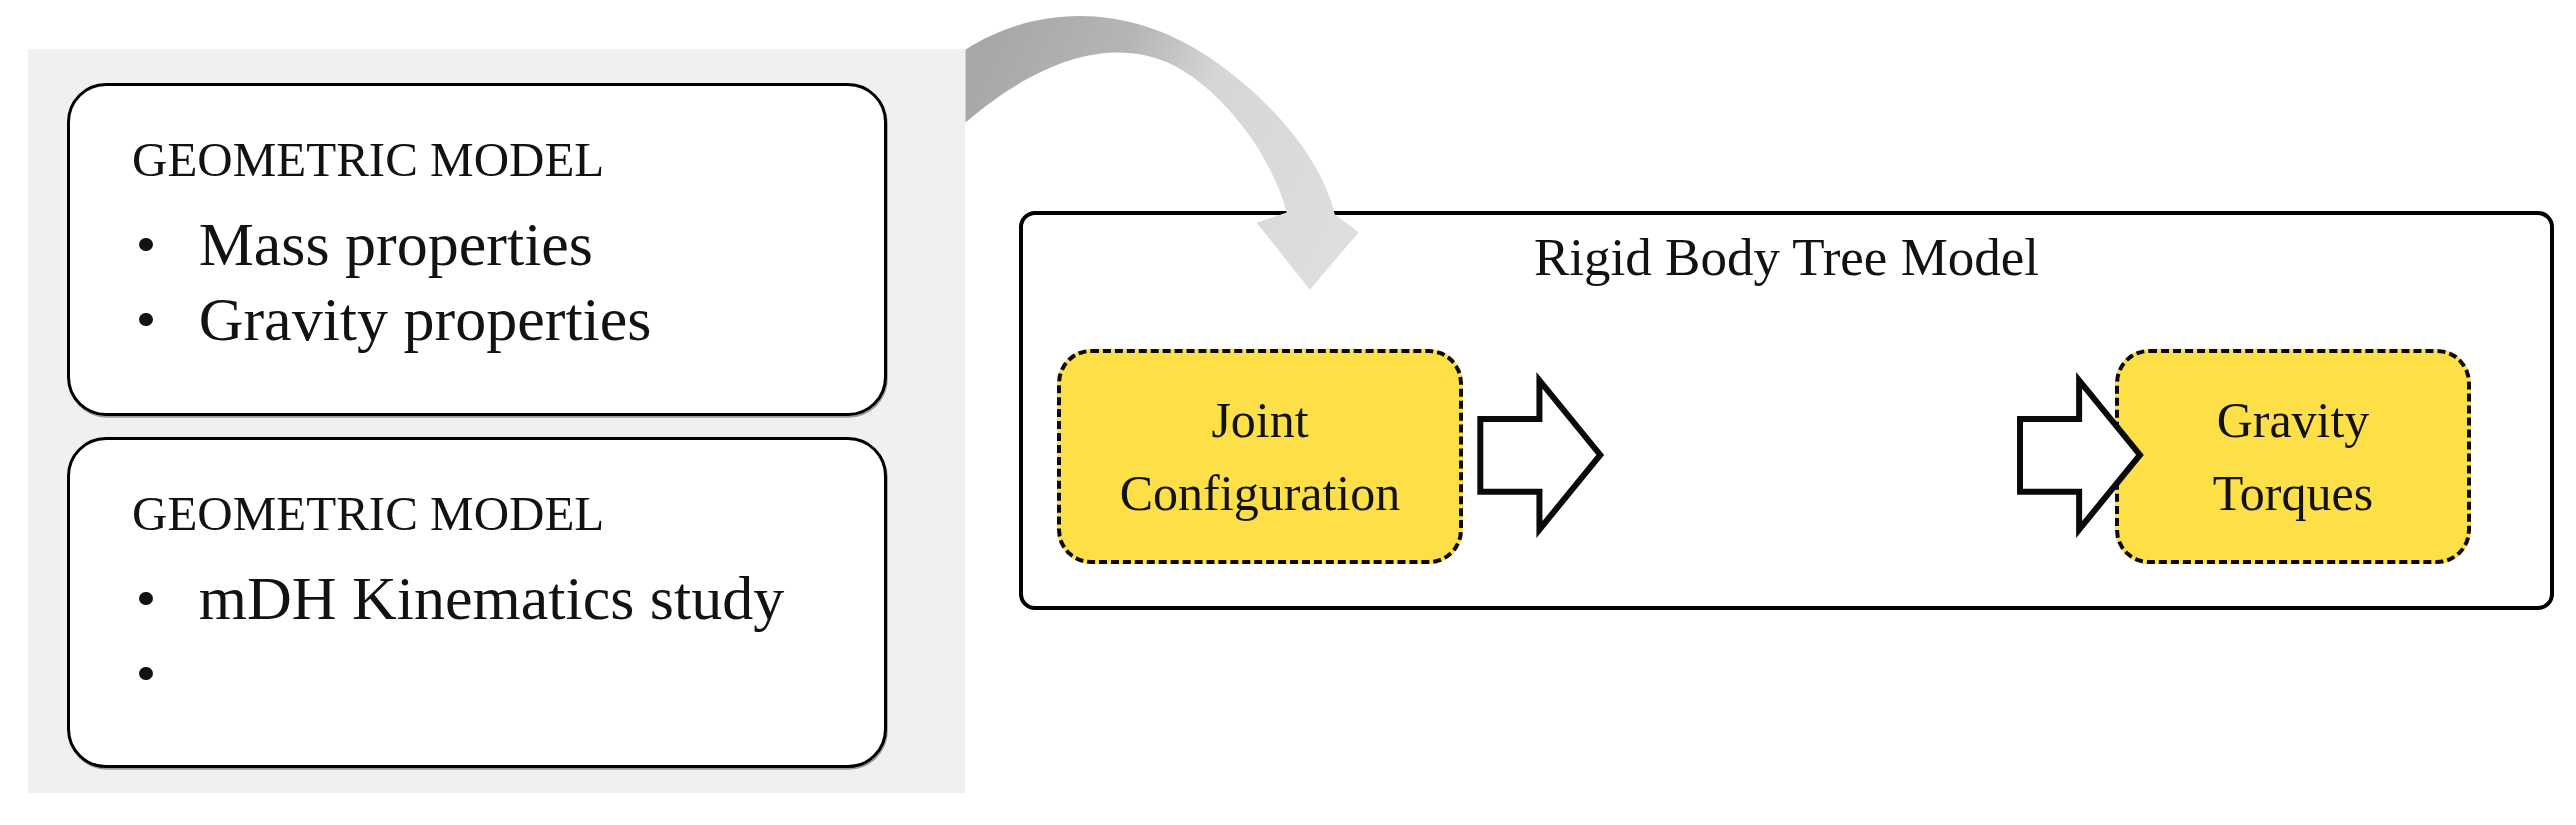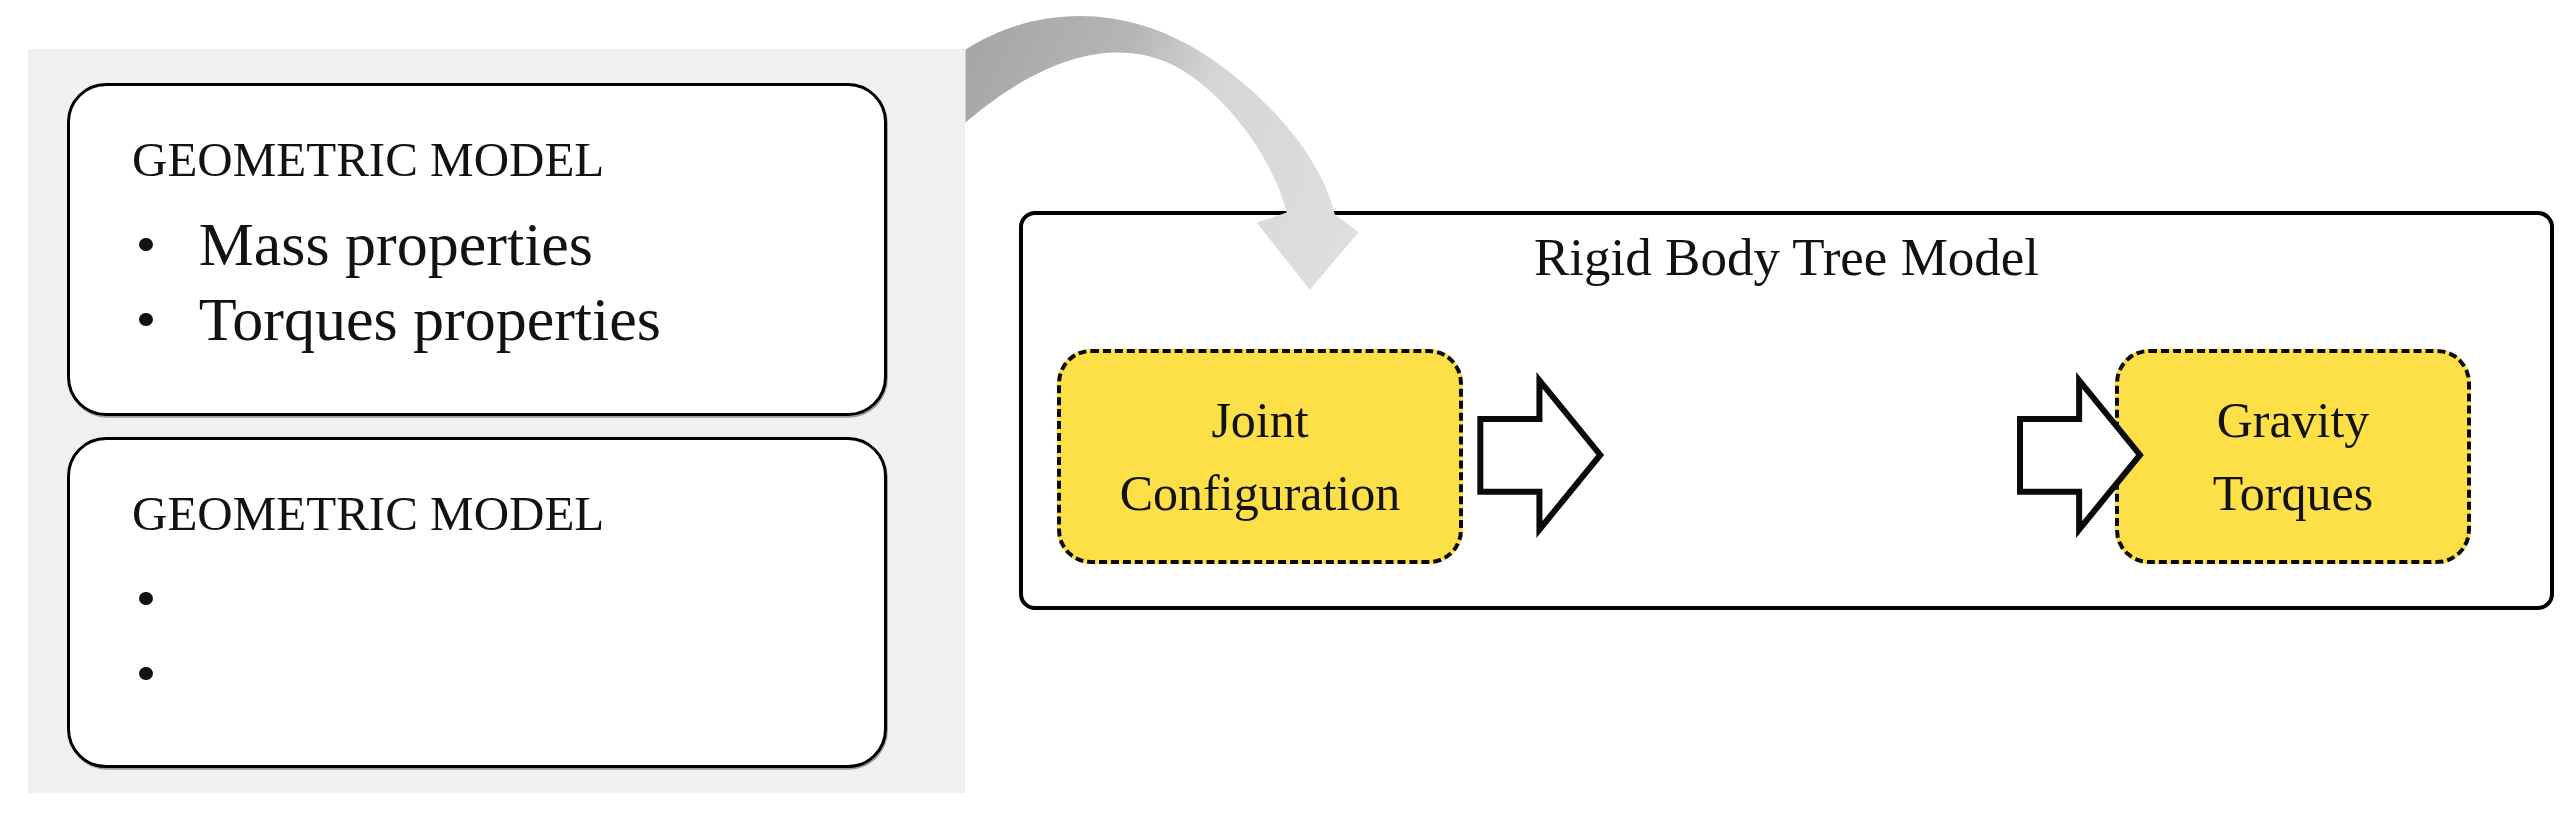--- a/index.html
+++ b/index.html
@@ -127,28 +127,29 @@
   <div class="left-panel">
 
     <section class="model-box box-a">
       <h2 class="model-title">GEOMETRIC MODEL</h2>
       <div class="bullet-row row-0">
         <span class="bullet-dot"></span>
         <span class="bullet-label">Mass properties</span>
       </div>
       <div class="bullet-row row-1">
         <span class="bullet-dot"></span>
-        <span class="bullet-label">Torques properties</span>
+        <span class="bullet-label">Gravity properties</span>
       </div>
     </section>
 
     <section class="model-box box-b">
       <h2 class="model-title">GEOMETRIC MODEL</h2>
       <div class="bullet-row row-0">
         <span class="bullet-dot"></span>
+        <span class="bullet-label">mDH Kinematics study</span>
       </div>
       <div class="bullet-row row-1">
         <span class="bullet-dot"></span>
       </div>
     </section>
 
   </div>
 
   <div class="rbt-box">
     <div class="rbt-title">Rigid Body Tree Model</div>

